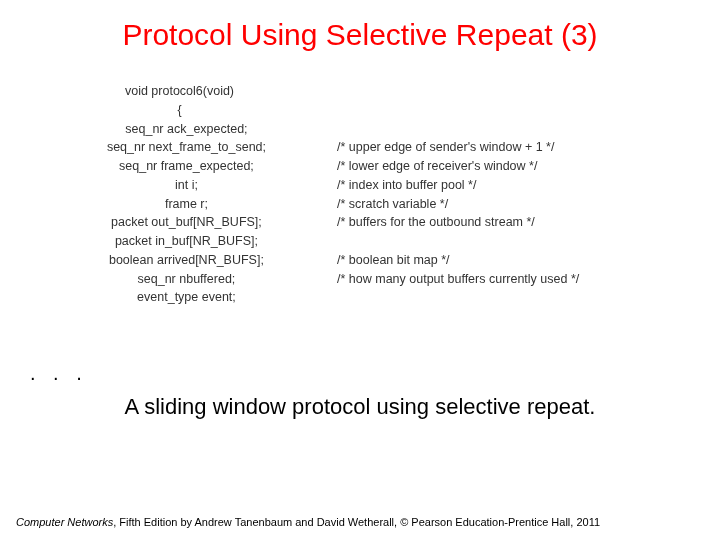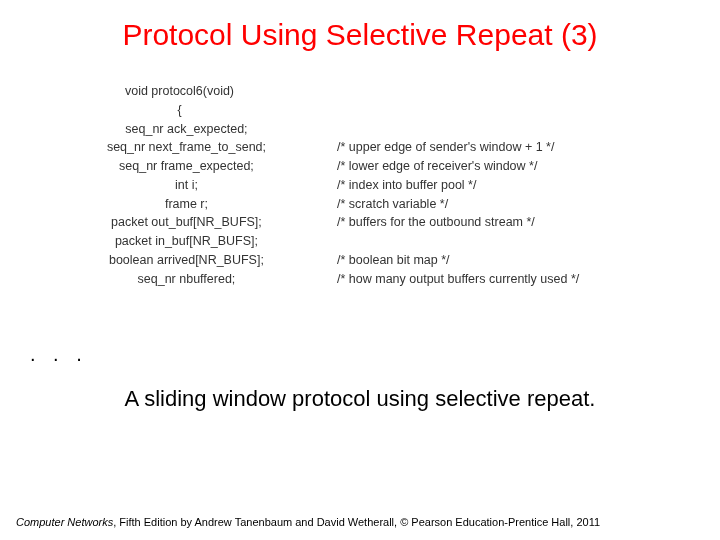--- a/index.html
+++ b/index.html
@@ -45,21 +45,21 @@
       padding-left: 30px;
       font-size: 20px;
       color: #000;
       letter-spacing: 6px;
       margin-top: 55px;
     }
     .caption {
       text-align: center;
       font-size: 22px;
       color: #000;
-      margin-top: 20px;
+      margin-top: 9px;
     }
     .footer {
       position: absolute;
       bottom: 12px;
       left: 16px;
       font-size: 11px;
       color: #000;
     }
     .footer-italic {
       font-style: italic;
@@ -104,20 +104,23 @@
     <span class="code-left">    packet in_buf[NR_BUFS];</span>
   </div>
   <div class="code-row">
     <span class="code-left">    boolean arrived[NR_BUFS];</span>
     <span class="code-comment">/* boolean bit map */</span>
   </div>
   <div class="code-row">
     <span class="code-left">    seq_nr nbuffered;</span>
     <span class="code-comment">/* how many output buffers currently used */</span>
   </div>
+  <div class="code-row">
+    <span class="code-left">    event_type event;</span>
+  </div>
 </div>
 
 <div class="ellipsis">. . .</div>
 
 <div class="caption">A sliding window protocol using selective repeat.</div>
 
 <div class="footer">
   <span class="footer-italic">Computer Networks</span><span>, Fifth Edition by Andrew Tanenbaum and David Wetherall, © Pearson Education-Prentice Hall, 2011</span>
 </div>
 

